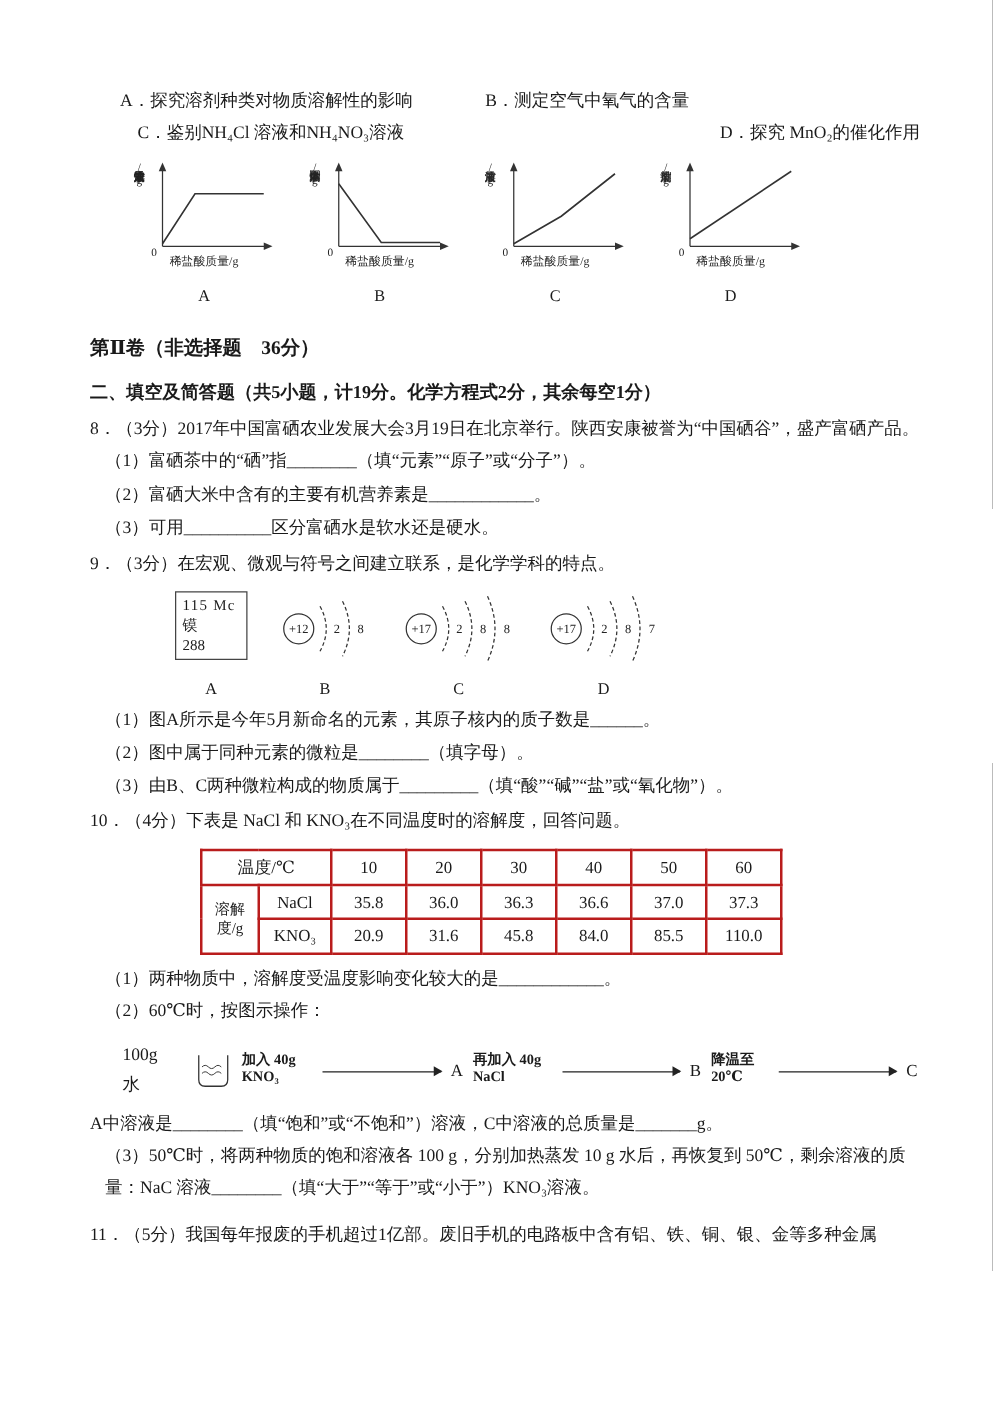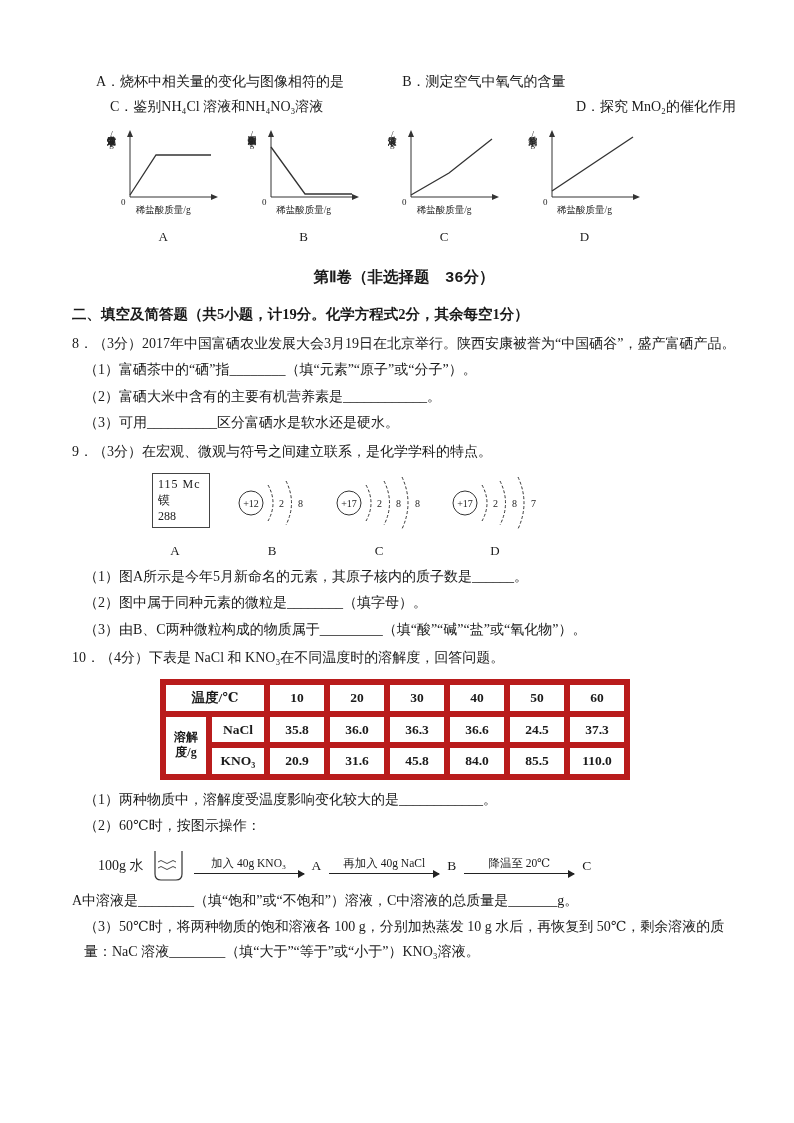--- a/index.html
+++ b/index.html
@@ -31,66 +31,66 @@
   .ylab {
     writing-mode: vertical-rl; text-orientation: upright;
     font-size: 9px; line-height: 1.05; letter-spacing: 0;
     height: 74px; margin-right: 1px; margin-top: 2px; color:#222;
   }
   .gx { font-size: 9.5px; line-height: 1.2; margin-top: -2px; color:#222;}
   .gletter { font-size: 13px; margin-top: 10px; }
   svg.gsvg { display: block; }
 
   
-  .part2-title { text-align: center; font-weight: bold; font-size: 15.5px; margin-top: 16px; font-family: Liberation Mono, monospace; }
+  .part2-title { font-weight: bold; font-size: 15.5px; margin-top: 16px; }
   .section-head { font-weight: bold; margin-top: 10px; font-size: 14.5px; }
 
   
   .q9row { display: flex; align-items: flex-end; gap: 26px; margin: 8px 0 2px 68px; }
   .q9item { display: flex; flex-direction: column; align-items: center; }
   .elembox {
     border: 1px solid #444; width: 58px; padding: 2px 5px 3px 5px;
-    font-size: 12px; line-height: 1.35; margin-bottom: 6px; margin-left: 12px;
+    font-size: 12px; line-height: 1.35; margin-bottom: 6px;
   }
   .elembox .l1 { letter-spacing: 1px; }
   .q9letter { font-size: 13px; margin-top: 6px; }
 
   
   table.sol {
     border-collapse: collapse; margin: 8px 0 8px 88px;
     font-size: 13.5px; text-align: center;
   }
   table.sol td, table.sol th {
-    border: 6px solid #b91c1c; font-weight: bold;
+    border: 2px solid #b91c1c; font-weight: normal;
     height: 27px; padding: 1px 6px;
   }
   td.c-group { width: 46px; font-size: 12px; line-height: 1.25; }
   td.c-name { width: 58px; }
   td.c-val { width: 60px; }
 
   
   .flow { display: flex; align-items: center; margin: 10px 0 6px 26px; }
-  .flow .wlabel { margin-right: 4px; }
-  .astep { display: flex; flex-direction: column; align-items: center; margin: 0 6px; }
+  .flow .wlabel { margin-right: 16px; }
+  .astep { display: flex; flex-direction: row; align-items: center; margin: 0 6px; font-weight: bold; }
   .astep .alabel { font-size: 11.5px; line-height: 1.2; margin-bottom: 2px; }
   .aline { position: relative; height: 1px; background: #222; width: 110px; }
   .aline::after {
     content: ""; position: absolute; right: -1px; top: -3.5px;
     border-left: 7px solid #222; border-top: 4px solid transparent; border-bottom: 4px solid transparent;
   }
   .flow .node { font-size: 13.5px; margin: 0 2px; }
   .q11 { margin-top: 14px; }
 </style>
 </head>
 <body>
 
 <div class="page">
 
   <div class="opt-row r1">
-    <span class="opt-a">A．烧杯中相关量的变化与图像相符的是</span>
+    <span class="opt-a">A．探究溶剂种类对物质溶解性的影响</span>
     <span class="opt-b">B．测定空气中氧气的含量</span>
   </div>
   <div class="opt-row r2">
     <span class="opt-c">C．鉴别NH₄Cl 溶液和NH₄NO₃溶液</span>
     <span class="opt-d">D．探究 MnO₂的催化作用</span>
   </div>
 
 
   <div class="graphs">
 
@@ -238,21 +238,21 @@
       <td class="c-val">50</td>
       <td class="c-val">60</td>
     </tr>
     <tr>
       <td class="c-group" rowspan="2">溶解度/g</td>
       <td class="c-name">NaCl</td>
       <td>35.8</td>
       <td>36.0</td>
       <td>36.3</td>
       <td>36.6</td>
-      <td>24.5</td>
+      <td>37.0</td>
       <td>37.3</td>
     </tr>
     <tr>
       <td class="c-name">KNO₃</td>
       <td>20.9</td>
       <td>31.6</td>
       <td>45.8</td>
       <td>84.0</td>
       <td>85.5</td>
       <td>110.0</td>
@@ -283,14 +283,15 @@
     <span class="astep">
       <span class="alabel">降温至 20℃</span>
       <span class="aline"></span>
     </span>
     <span class="node">C</span>
   </div>
 
   <div>A中溶液是________（填“饱和”或“不饱和”）溶液，C中溶液的总质量是_______g。</div>
   <div class="sub">（3）50℃时，将两种物质的饱和溶液各 100  g，分别加热蒸发 10  g 水后，再恢复到 50℃，剩余溶液的质量：NaC 溶液________（填“大于”“等于”或“小于”）KNO₃溶液。</div>
 
+  <div class="q11">11．（5分）我国每年报废的手机超过1亿部。废旧手机的电路板中含有铝、铁、铜、银、金等多种金属</div>
 
 </div>
 
 </body></html>

